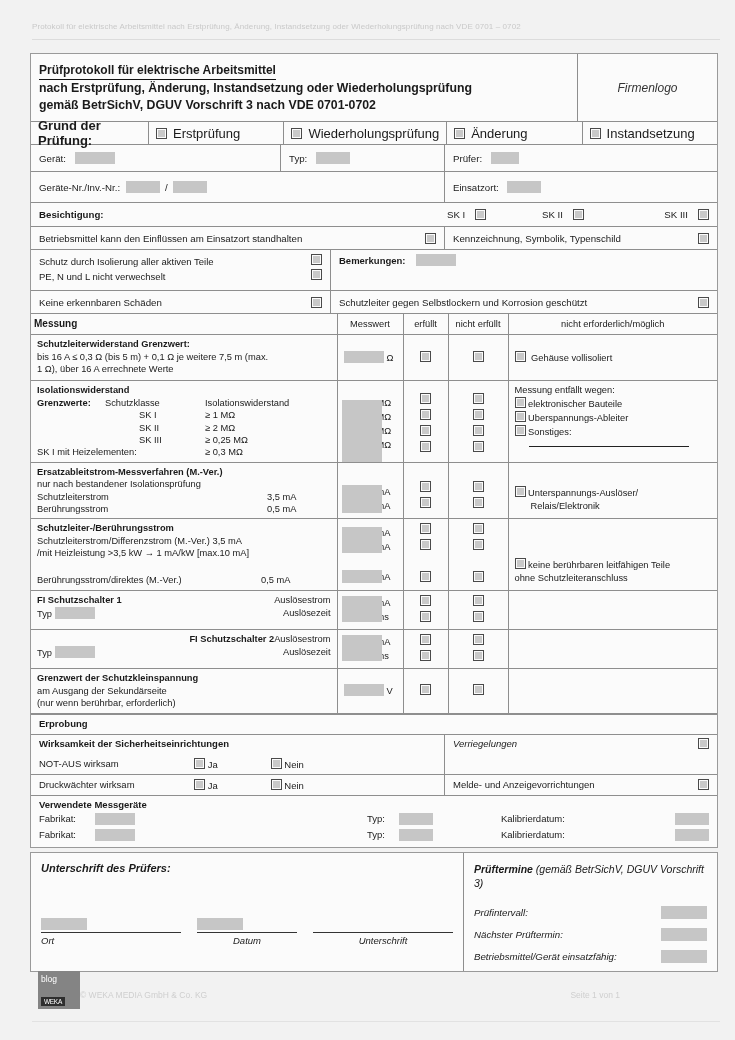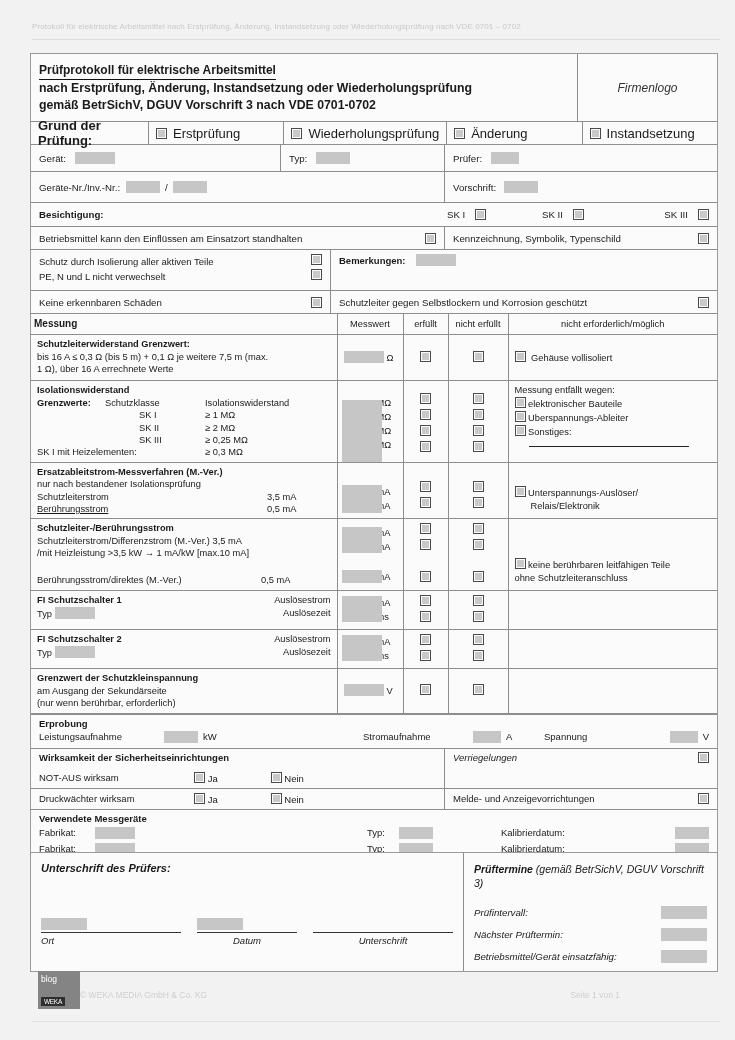--- a/index.html
+++ b/index.html
@@ -189,21 +189,21 @@
 
     <div class="blk">
       <div class="inforow" style="height:30px;">
         <div class="vb" style="width:414px;">
           <span>Geräte-Nr./Inv.-Nr.:</span>
           <span class="fld w34" style="margin-left:6px;"></span>
           <span style="margin:0 5px;">/</span>
           <span class="fld w34"></span>
         </div>
         <div style="flex:1;">
-          <span>Vorschrift:</span>
+          <span>Einsatzort:</span>
           <span class="fld w34" style="margin-left:8px;"></span>
         </div>
       </div>
     </div>
 
     <div class="blk">
       <div class="inforow" style="height:23px;">
         <div style="width:408px;">
           <span class="b">Besichtigung:</span>
         </div>
@@ -368,21 +368,21 @@
 
           <tr>
             <td class="no-l" style="height:48px;">
               <div class="b">Ersatzableitstrom-Messverfahren  (M.-Ver.)</div>
               <div>nur nach bestandener Isolationsprüfung</div>
               <div style="display:flex;">
                   <span style="width:230px;">Schutzleiterstrom</span>
                   <span>3,5 mA</span>
                 </div>
               <div style="display:flex;">
-                  <span style="width:230px;text-decoration:underline;">Berührungsstrom</span>
+                  <span style="width:230px;">Berührungsstrom</span>
                   <span>0,5 mA</span>
                 </div>
             </td>
             <td class="c-val" style="vertical-align:bottom;">
               <div style="position:relative;padding-bottom:2px;">
                 <span class="fld" style="width:40px;height:28px;position:absolute;left:-2px;bottom:2px;"></span>
                 <div class="valline"><span class="unit">mA</span></div>
                 <div class="valline"><span class="unit">mA</span></div>
               </div>
             </td>
@@ -475,21 +475,21 @@
               <div class="chkstack">
                   <div><span class="cb"></span></div>
                   <div><span class="cb"></span></div>
                 </div>
             </td>
             <td class="no-r"></td>
           </tr>
 
           <tr>
             <td class="no-l" style="height:28px;">
-              <div style="display:flex;justify-content:space-between;">
+              <div style="display:flex;justify-content:flex-end;">
                   <span class="b">FI Schutzschalter 2</span>
                   <span>Auslösestrom</span>
                 </div>
               <div style="display:flex;justify-content:space-between;">
                 <span><span>Typ</span> <span class="fld w40"></span></span>
                 <span>Auslösezeit</span>
               </div>
             </td>
             <td class="c-val">
               <div style="position:relative;">
@@ -526,31 +526,20 @@
             <td class="c-chk"><span class="cb"></span></td>
             <td class="no-r"></td>
           </tr>
         </tbody>
       </table>
     </div>
 
     <div class="blk">
       <div style="padding:3px 8px 5px 8px;">
         <div class="b">Erprobung</div>
-        <div class="flexline" style="margin-top:2px;">
-          <span style="width:125px;">Leistungsaufnahme</span>
-          <span class="fld w34"></span>
-          <span style="margin-left:5px;width:160px;">kW</span>
-          <span style="width:110px;">Stromaufnahme</span>
-          <span class="fld w28"></span>
-          <span style="margin-left:5px;width:38px;">A</span>
-          <span style="flex:1;">Spannung</span>
-          <span class="fld w28"></span>
-          <span style="margin-left:5px;">V</span>
-        </div>
       </div>
     </div>
 
     <div class="blk">
       <div class="row">
         <div class="vb" style="width:414px;padding:3px 8px 4px 8px;">
           <div class="b">Wirksamkeit der Sicherheitseinrichtungen</div>
           <div class="flexline" style="margin-top:9px;">
             <span style="width:155px;">NOT-AUS wirksam</span>
             <span><span class="cb"></span> <span>Ja</span></span>

